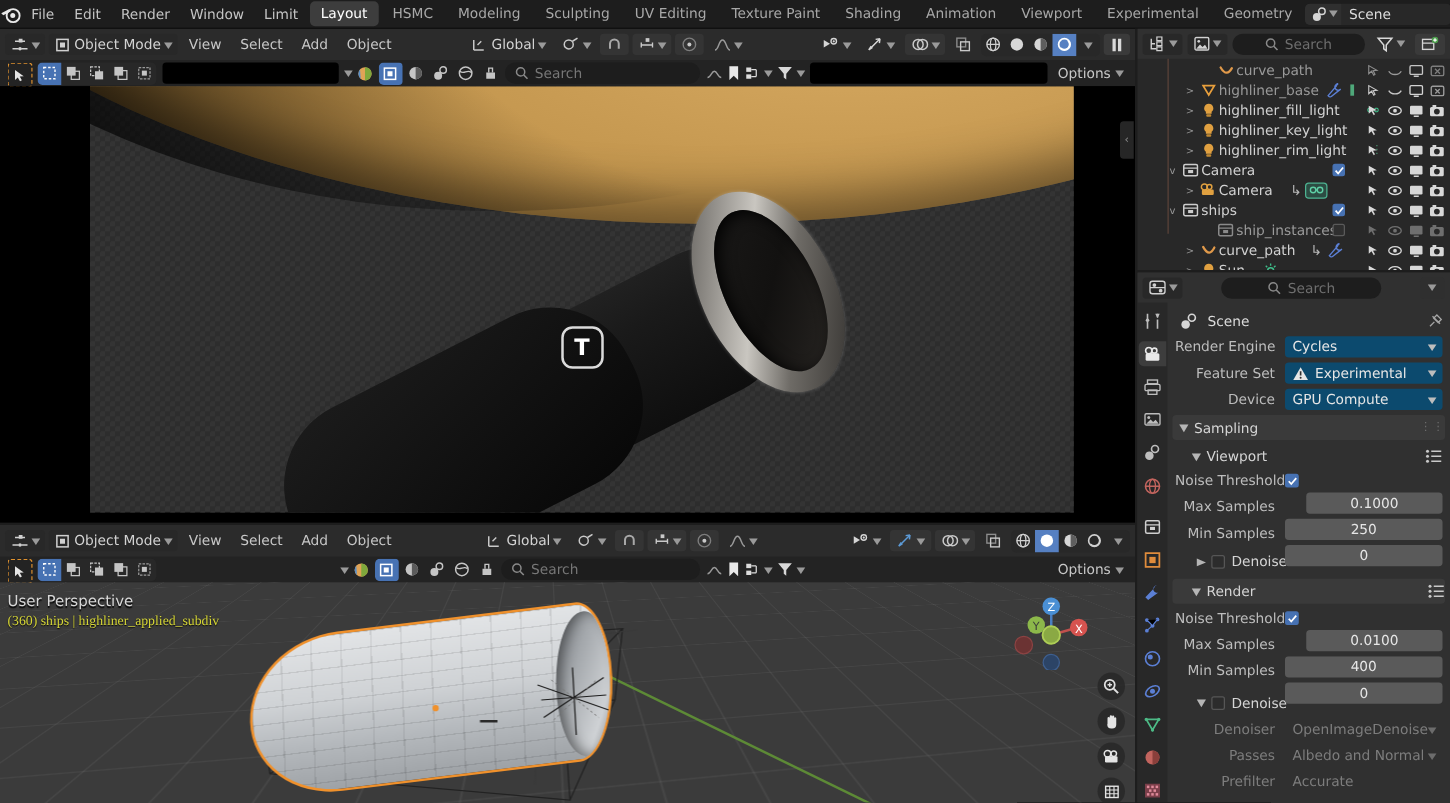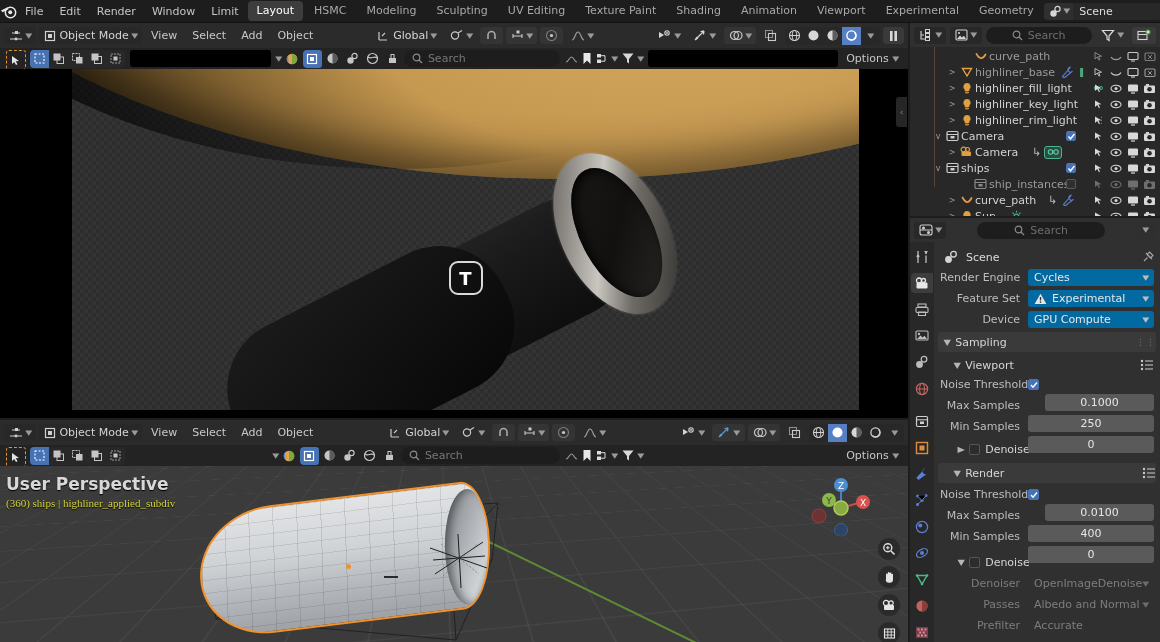--- a/index.html
+++ b/index.html
@@ -172,21 +172,21 @@
     overflow: hidden; pointer-events: none;
   }
   .green-axis::after {
     content: ""; position: absolute; left: 0; top: 0;
     width: 460px; height: 2px; background: #5d8a36;
     transform: rotate(26deg); transform-origin: 0 0;
   }
   .overlay-txt {
     position: absolute; left: 6px; top: 8px; pointer-events: none;
   }
-  .ov1 { color: #d8d8d8; font-size: 17px; text-shadow: 0 1px 1px #000; font-weight: bold; }
+  .ov1 { color: #d8d8d8; font-size: 12px; text-shadow: 0 1px 1px #000; }
   .ov2 { color: #d6d637; font-size: 11px; text-shadow: 0 1px 1px #000; margin-top: 3px; font-family: Liberation Serif, serif; }
 
   .mesh-wrap { position: absolute; left: 150px; top: 10px; width: 420px; height: 170px; }
   .mesh-cone {
     position: absolute; left: 50px; top: 20px; width: 290px; height: 128px;
     border: 2px solid #f0912c;
     border-radius: 72px 28px 28px 72px / 64px 64px 64px 64px;
     background: linear-gradient(to bottom, #e2e4e6 0%, #cfd2d5 42%, #b5b9bd 70%, #9ea2a6 100%);
     transform: skewY(-5deg) rotate(-2deg);
     overflow: hidden;
@@ -282,21 +282,21 @@
     position: absolute; left: 24px; top: 24px; right: 0; bottom: 0;
     overflow: hidden; padding: 4px 6px 0 6px;
   }
   .pr-title { display:flex; align-items:center; gap:7px; height:22px; padding-left:4px; }
   .pr-title span { color: #dcdcdc; font-size: 11px; }
   .pr-pin { margin-left: auto; color: #9a9a9a; }
   .row { display: flex; align-items: center; height: 19px; margin-bottom: 2px; }
   .lbl { width: 88px; text-align: right; padding-right: 8px; color: #bdbdbd; font-size: 11px; white-space:nowrap;}
   .lbl.dim { color: #7d7d7d; }
   .val {
-    flex: 1; height: 17px; background: #0369a1; border-radius: 3px;
+    flex: 1; height: 17px; background: #0c4a6e; border-radius: 3px;
     display: flex; align-items: center; padding: 0 6px; color: #e6e6e6; font-size: 11px;
     position: relative;
   }
   .val.num { background: #5a5a5a; justify-content: center; margin-top: 36px; }
   .val.dimv { background: transparent; color:#7d7d7d; }
   .val .vchev { margin-left: auto; color: #bdbdbd; font-size: 7px; transform: scaleX(1.3);}
   .panel-hdr {
     display: flex; align-items: center; height: 20px; gap: 5px;
     color: #d5d5d5; font-size: 11px; margin-top: 3px; padding-left: 2px;
   }

